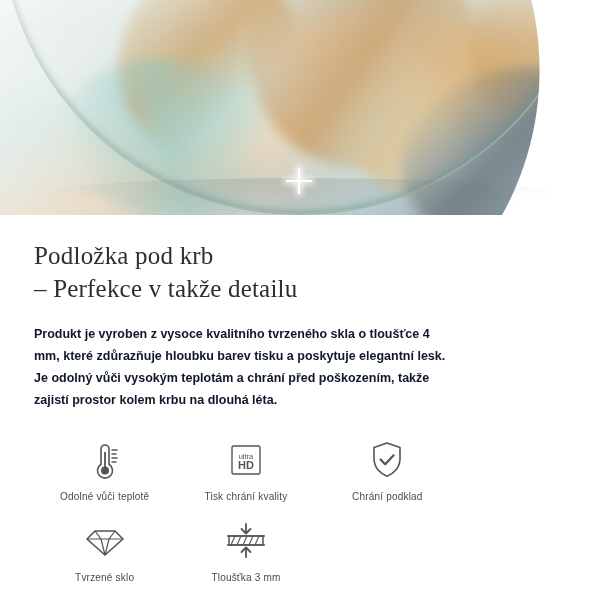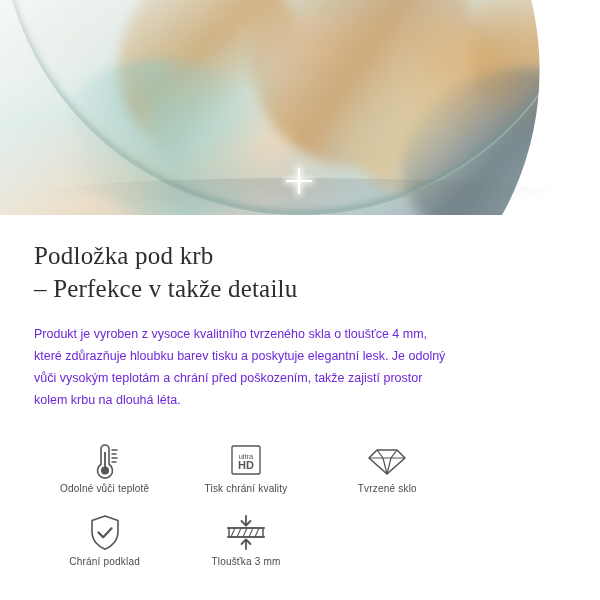--- a/index.html
+++ b/index.html
@@ -121,23 +121,24 @@
     line-height: 33px;
     font-weight: 400;
     color: #2e2e2e;
     margin: 0 0 18px 0;
     letter-spacing: .2px;
   }
   .headline .line2 { display: block; }
   .paragraph {
     font-size: 12.5px;
     line-height: 22px;
-    color: #6d28d9;
+    color: #0f172a;
     margin: 0;
     max-width: 536px;
+    font-weight: bold;
   }
 
   
   .features {
     margin-top: 26px;
     display: grid;
     grid-template-columns: repeat(3, 1fr);
     row-gap: 16px;
   }
   .feature {
@@ -147,21 +148,21 @@
     justify-content: flex-start;
     text-align: center;
   }
   .feature-icon {
     height: 46px;
     display: flex;
     align-items: center;
     justify-content: center;
   }
   .feature-label {
-    margin-top: 0;
+    margin-top: 8px;
     font-size: 10px;
     color: #4a4a4a;
     letter-spacing: .2px;
   }
   svg { display: block; }
 </style>
 </head>
 <body>
 
 <div class="page">
@@ -208,36 +209,36 @@
             <rect x="7" y="7" width="28" height="28" rx="1.5" fill="none" stroke="#555" stroke-width="1.4"></rect>
             <text x="21" y="19.5" text-anchor="middle" font-family="Liberation Sans, sans-serif" font-size="7.5" fill="#555">ultra</text>
             <text x="21" y="30" text-anchor="middle" font-family="Liberation Sans, sans-serif" font-size="11" font-weight="bold" fill="#555">HD</text>
           </svg>
         </div>
         <div class="feature-label">Tisk chrání kvality</div>
       </div>
 
       <div class="feature">
         <div class="feature-icon">
+          <svg width="42" height="44" viewBox="0 0 42 44">
+            <path d="M21 5l13 4.5v11c0 9-6.2 15.2-13 17.8C14.2 35.7 8 29.5 8 20.5v-11L21 5z" fill="none" stroke="#555" stroke-width="1.6" stroke-linejoin="round"></path>
+            <path d="M14.5 21.5l4.7 4.8 8.4-9" fill="none" stroke="#555" stroke-width="2.2" stroke-linecap="round" stroke-linejoin="round"></path>
+          </svg>
+        </div>
+        <div class="feature-label">Chrání podklad</div>
+      </div>
+
+      <div class="feature">
+        <div class="feature-icon">
           <svg width="44" height="40" viewBox="0 0 44 40">
             <path d="M12 10h20l8 8-18 16L4 18l8-8z" fill="none" stroke="#555" stroke-width="1.6" stroke-linejoin="round"></path>
             <path d="M4 18h36M12 10l6 8-6 0M32 10l-6 8 6 0M18 18l4 16 4-16" fill="none" stroke="#555" stroke-width="1.2"></path>
           </svg>
         </div>
         <div class="feature-label">Tvrzené sklo</div>
-      </div>
-
-      <div class="feature">
-        <div class="feature-icon">
-          <svg width="42" height="44" viewBox="0 0 42 44">
-            <path d="M21 5l13 4.5v11c0 9-6.2 15.2-13 17.8C14.2 35.7 8 29.5 8 20.5v-11L21 5z" fill="none" stroke="#555" stroke-width="1.6" stroke-linejoin="round"></path>
-            <path d="M14.5 21.5l4.7 4.8 8.4-9" fill="none" stroke="#555" stroke-width="2.2" stroke-linecap="round" stroke-linejoin="round"></path>
-          </svg>
-        </div>
-        <div class="feature-label">Chrání podklad</div>
       </div>
 
 
       <div class="feature">
         <div class="feature-icon">
           <svg width="46" height="42" viewBox="0 0 46 42">
             <path d="M23 4v8M18.5 9l4.5 4.5L27.5 9" fill="none" stroke="#555" stroke-width="1.8" stroke-linecap="round" stroke-linejoin="round"></path>
             <rect x="6" y="16" width="34" height="9" fill="none" stroke="#555" stroke-width="1.5"></rect>
             <path d="M8 25l4-9M14 25l4-9M20 25l4-9M26 25l4-9M32 25l4-9" stroke="#555" stroke-width="1.1"></path>
             <path d="M4 16h38M4 25h38" stroke="#555" stroke-width="1.6"></path>

